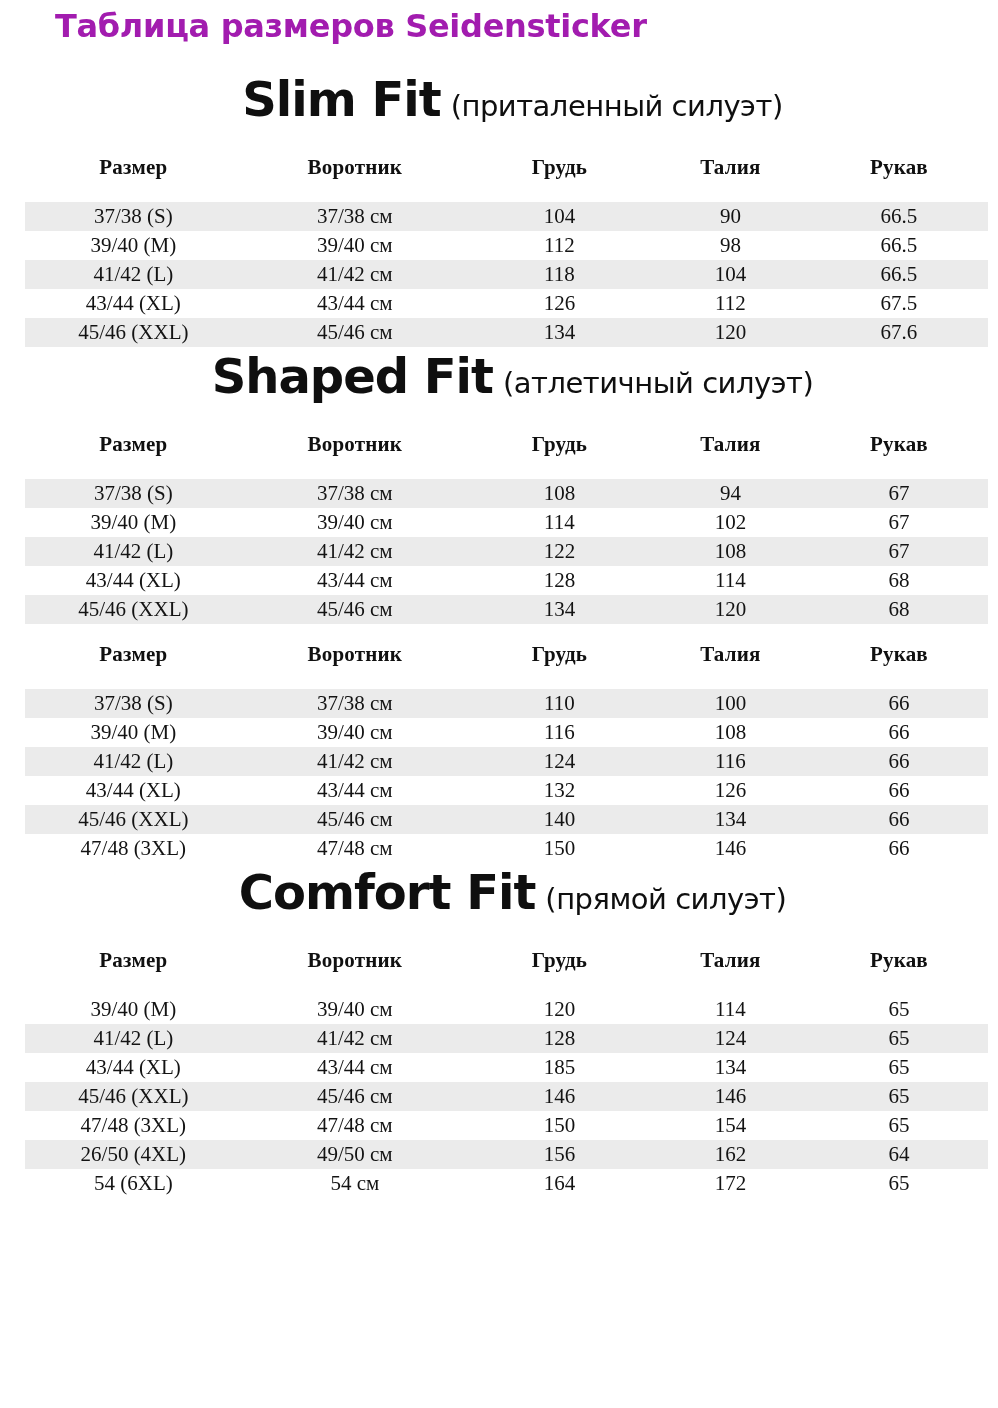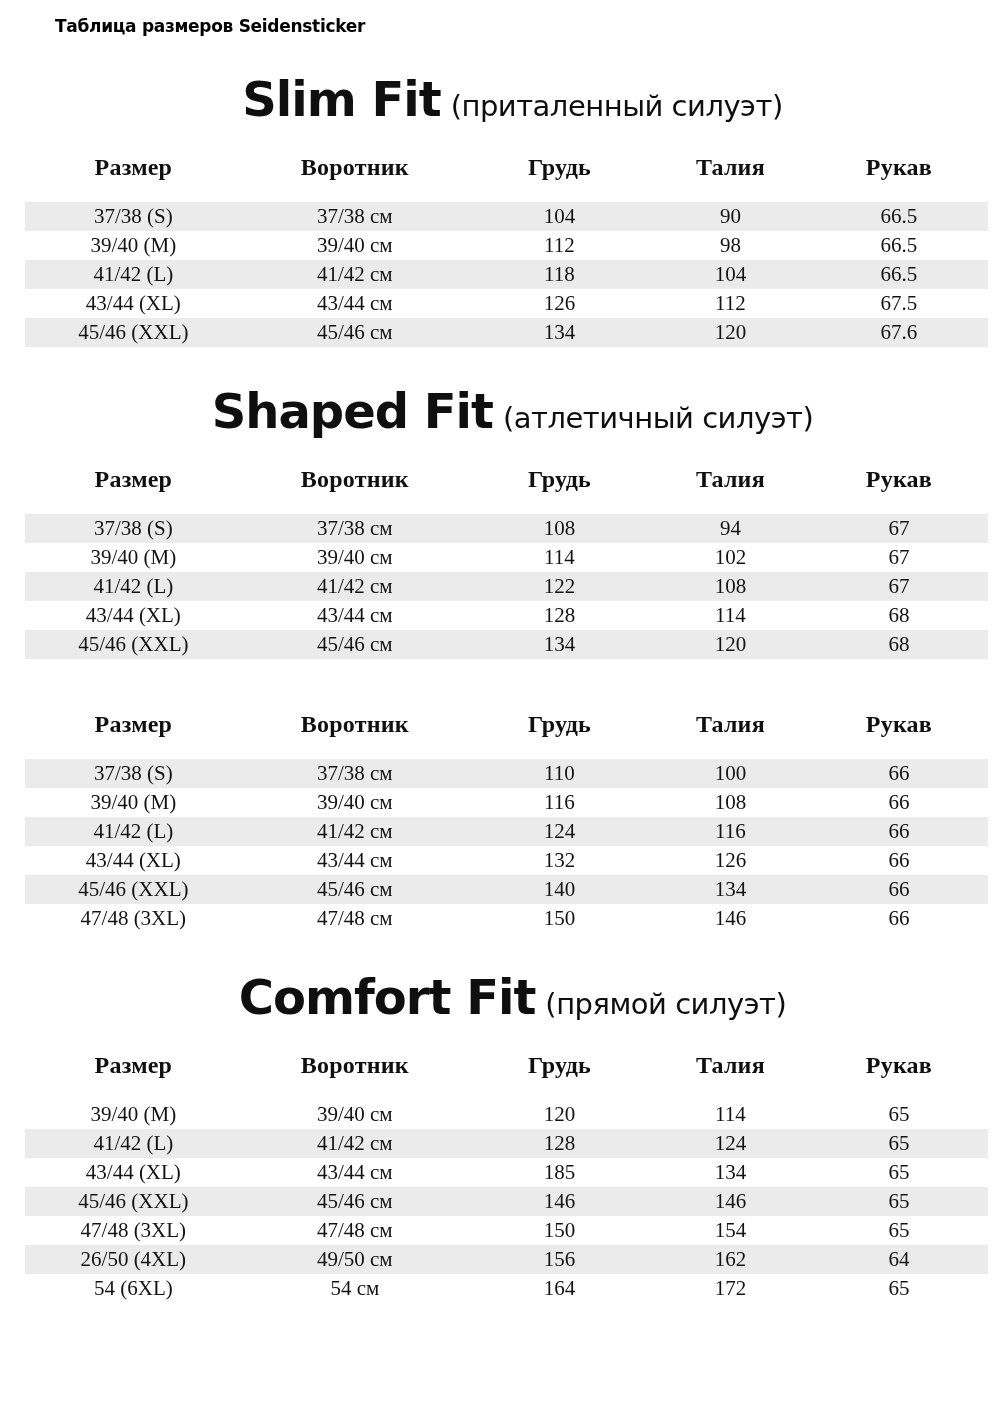--- a/index.html
+++ b/index.html
@@ -9,26 +9,26 @@
     background: #ffffff;
     color: #151515;
     font-family: "Liberation Serif", serif;
     overflow: hidden;
     padding-top: 12px;
   }
   .page-title {
     margin: 0 8px 0 55px;
     font-family: "DejaVu Sans", sans-serif;
     font-weight: bold;
-    font-size: 17px;
+    font-size: 32px;
     line-height: 28px;
-    color: #000000;
+    color: #a21caf;
     letter-spacing: -0.3px;
   }
-  .section { margin-top: 35px; }
+  .section { }
   .section.first { margin-top: 30px; }
   .section-title {
     margin: 0;
     text-align: center;
     line-height: 58px;
     font-family: "DejaVu Sans", sans-serif;
     color: #0f0f0f;
     font-weight: normal;
     white-space: nowrap;
     padding-left: 27px;
@@ -50,21 +50,21 @@
     border-collapse: collapse;
     table-layout: fixed;
   }
   col.c1 { width: 22.5%; }
   col.c2 { width: 23.5%; }
   col.c3 { width: 19%; }
   col.c4 { width: 16.5%; }
   col.c5 { width: 18.5%; }
   th {
     font-family: "Liberation Serif", serif;
-    font-size: 24px;
+    font-size: 21px;
     font-weight: bold;
     line-height: 29px;
     padding: 16px 0 20px 0;
     text-align: center;
     color: #101010;
     letter-spacing: 0.2px;
   }
   td {
     font-size: 21px;
     height: 29px;

